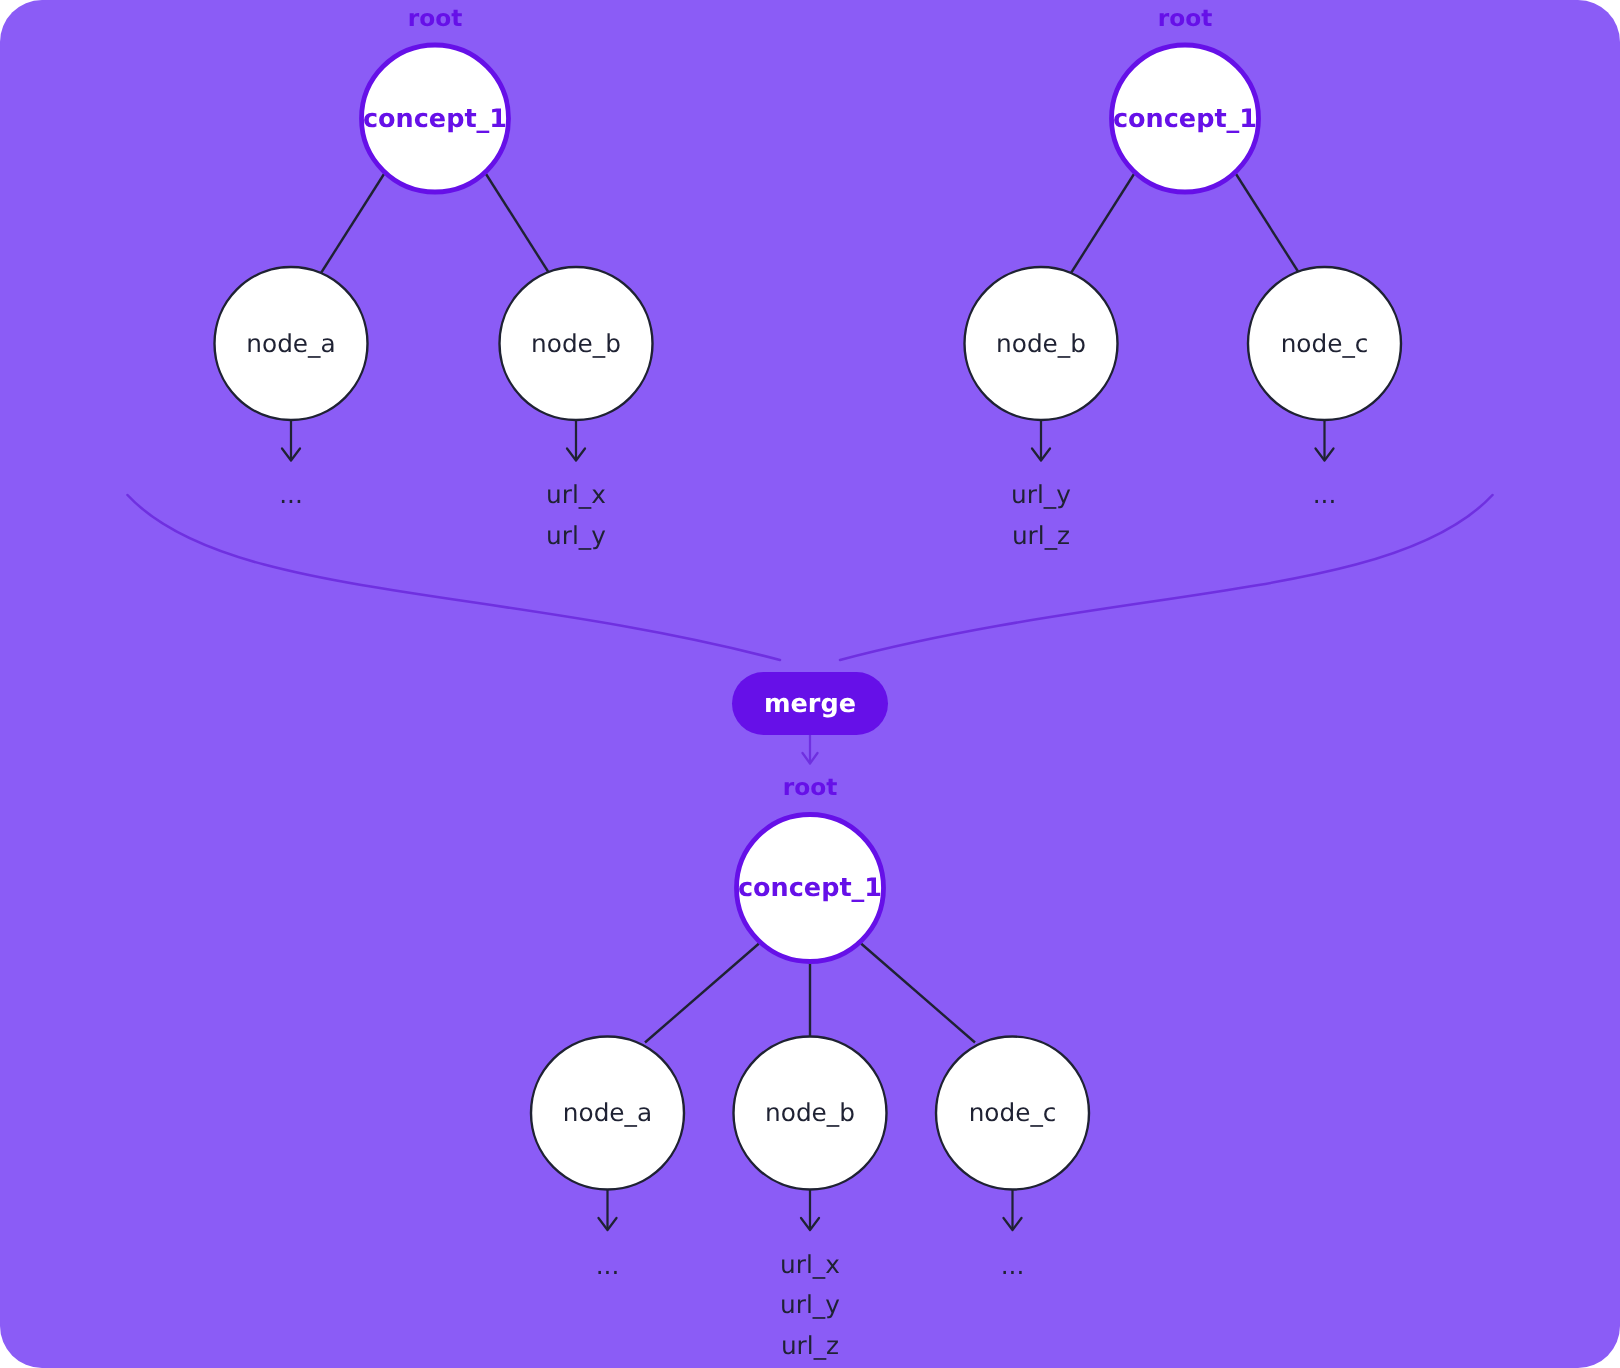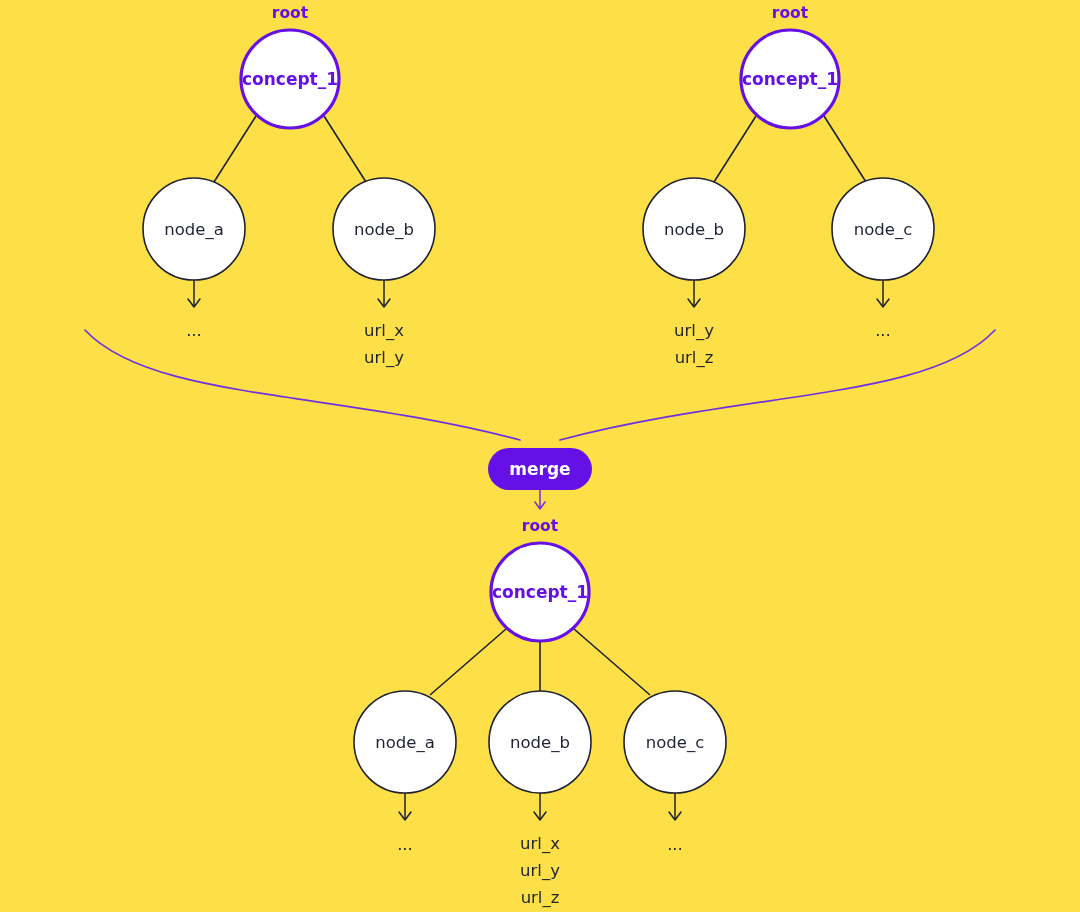--- a/index.html
+++ b/index.html
@@ -12,21 +12,22 @@
     width: 1080px;
     height: 912px;
     font-family: "DejaVu Sans", "Liberation Sans", sans-serif;
     overflow: hidden;
     position: relative;
   }
   #diagram-root {
     position: relative;
     width: 1080px;
     height: 912px;
-    background: #fde047;
+    background: #8b5cf6;
+    border-radius: 28px;
   }
   svg.canvas {
     position: absolute;
     top: 0;
     left: 0;
     width: 1080px;
     height: 912px;
     display: block;
   }
   .node-circle {

